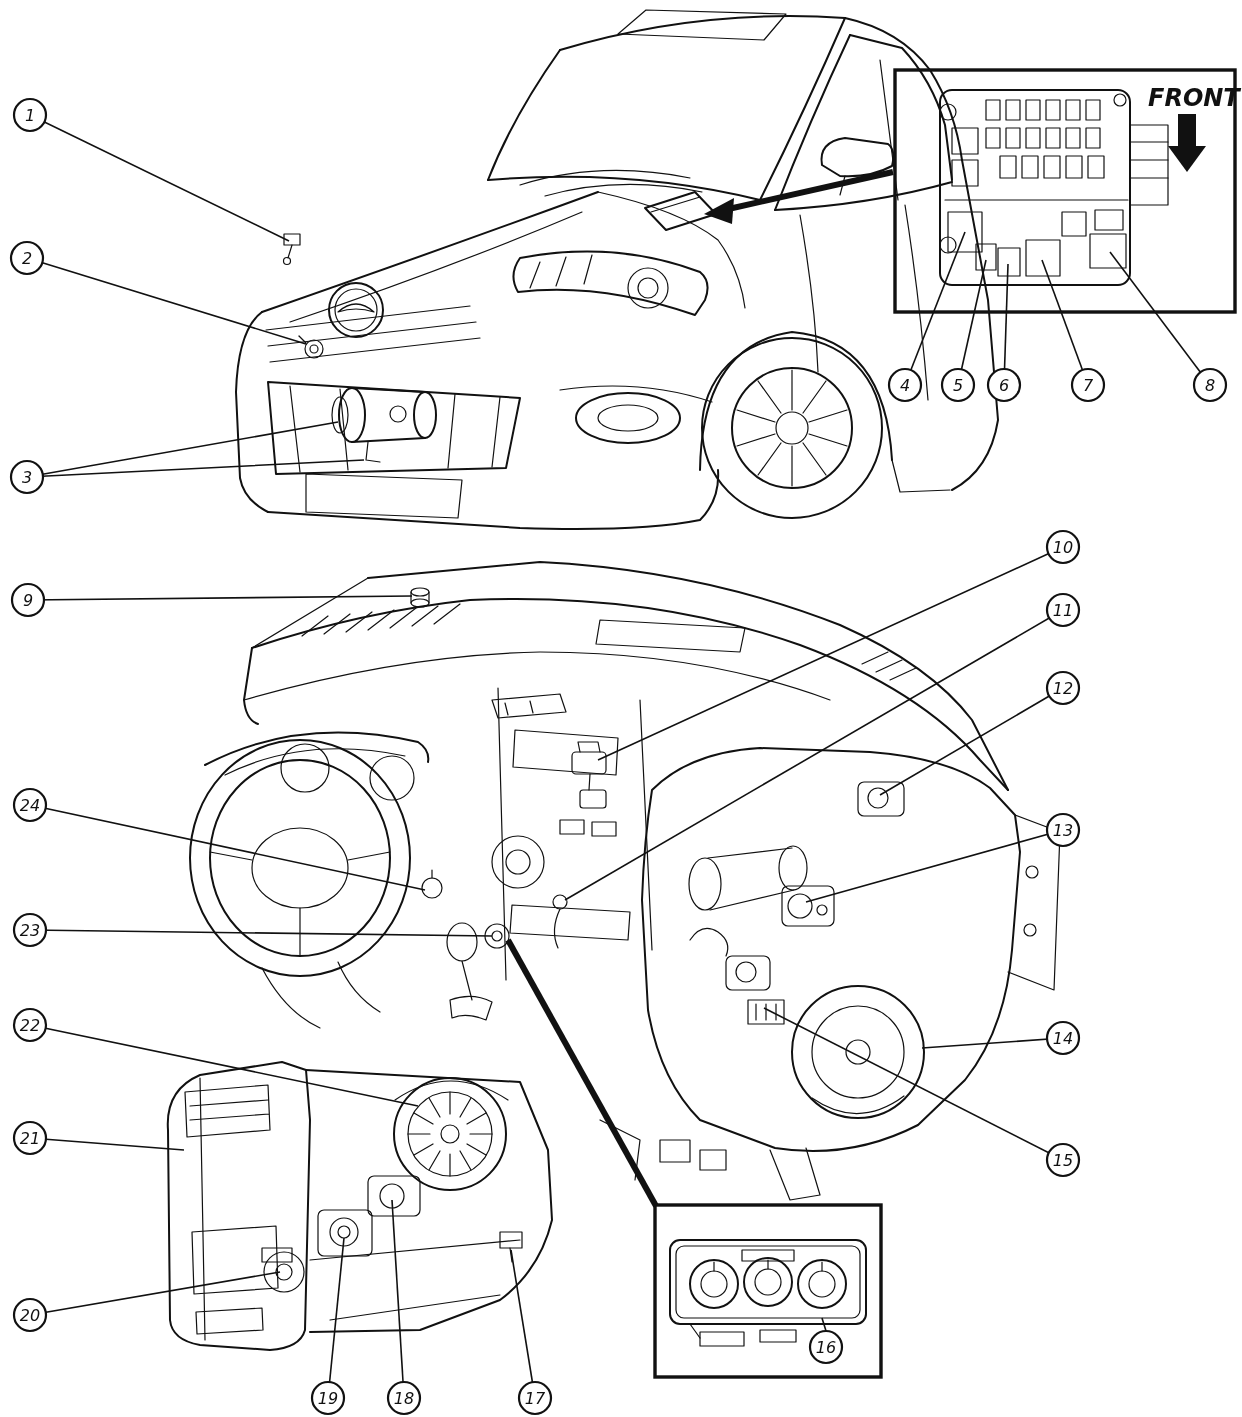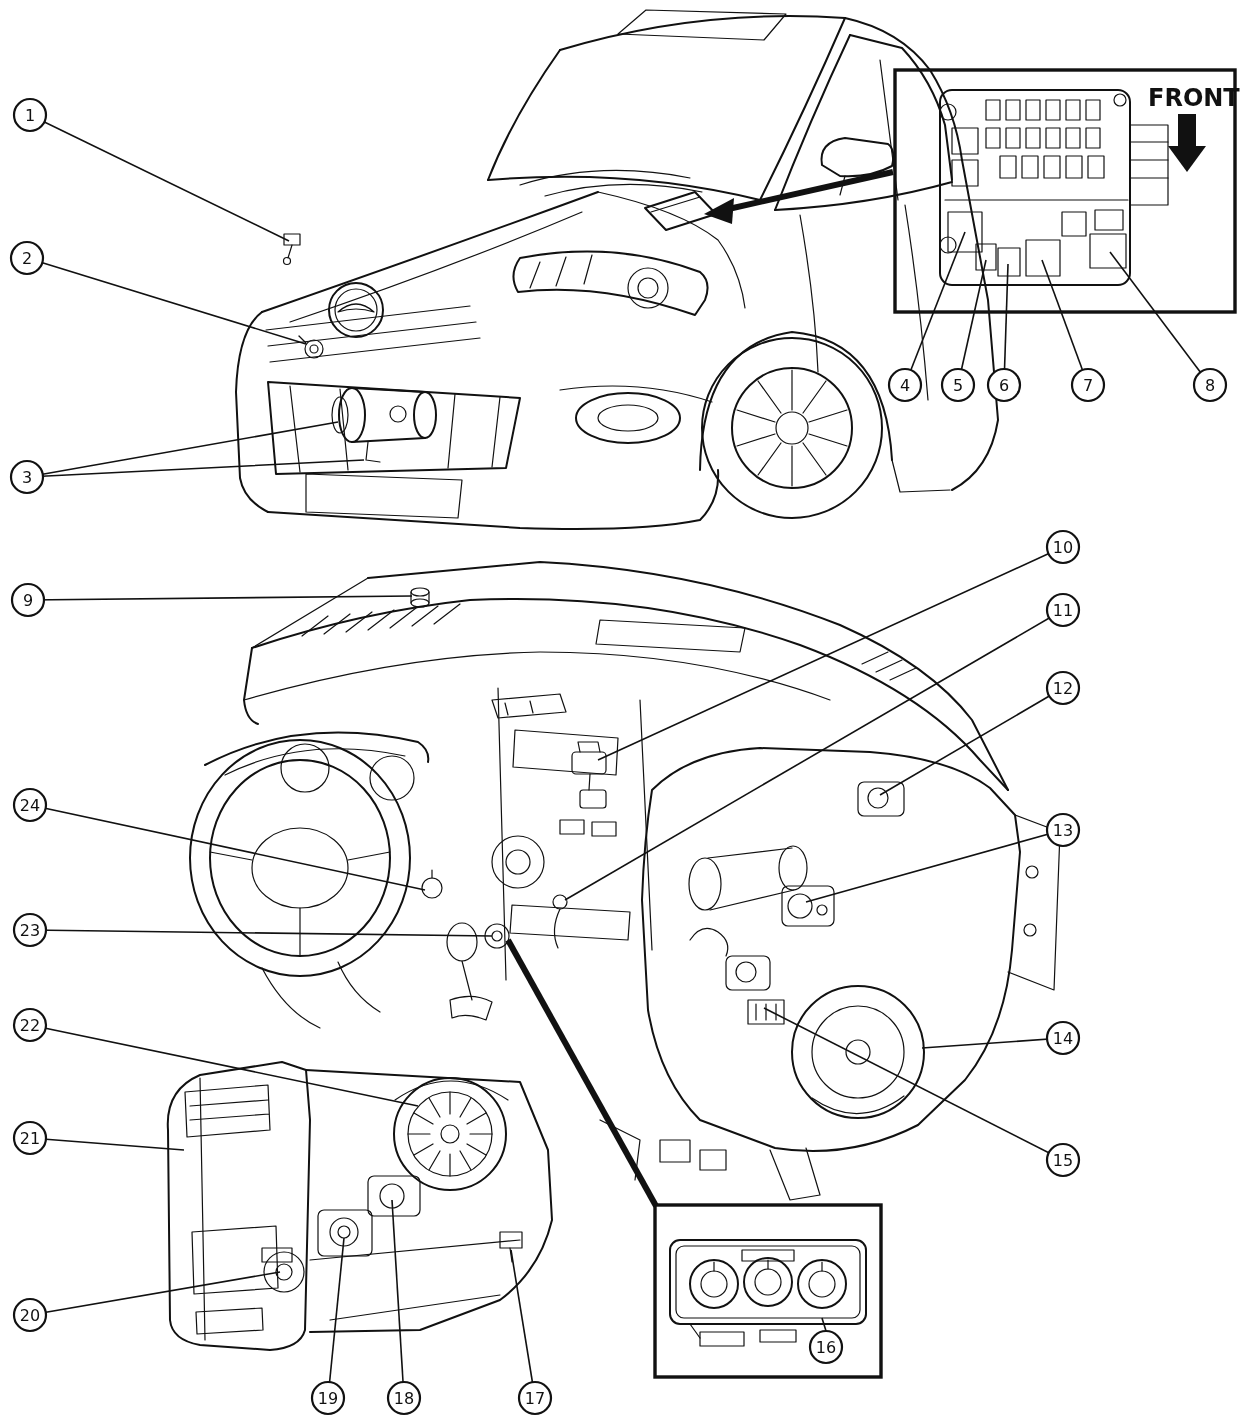--- a/index.html
+++ b/index.html
@@ -1,17 +1,17 @@
 <!DOCTYPE html>
 <html><head>
 <meta charset="utf-8">
 <style>
   html,body{margin:0;padding:0;background:#fff;}
   .stage{position:relative;width:1242px;height:1417px;background:#fff;overflow:hidden;
-         font-family:"DejaVu Sans",sans-serif;}
+         font-family:"DejaVu Sans",sans-serif;font-style:italic;}
   svg{position:absolute;left:0;top:0;}
   .ln   {fill:none;stroke:#111;stroke-width:2;stroke-linecap:round;stroke-linejoin:round;}
   .thin {fill:none;stroke:#111;stroke-width:1.2;stroke-linecap:round;stroke-linejoin:round;}
   .leader{fill:none;stroke:#111;stroke-width:1.6;}
   .mag  {fill:none;stroke:#111;stroke-width:6;}
   .co   {fill:#fff;stroke:#111;stroke-width:2.2;}
   .cot  {font-size:16px;fill:#111;text-anchor:middle;font-family:"DejaVu Sans",sans-serif;}
   .front{font-size:24px;font-weight:bold;fill:#111;font-family:"DejaVu Sans",sans-serif;}
   .blk  {fill:#111;stroke:none;}
   .box  {fill:none;stroke:#111;stroke-width:3.4;}

